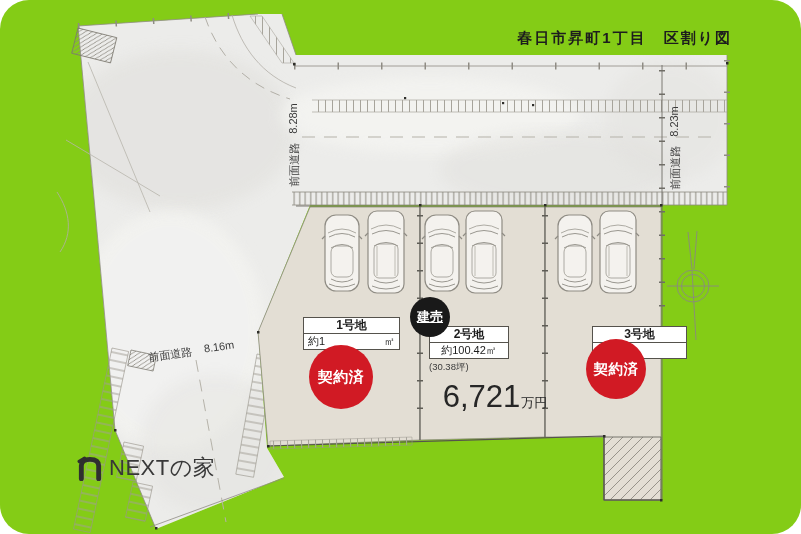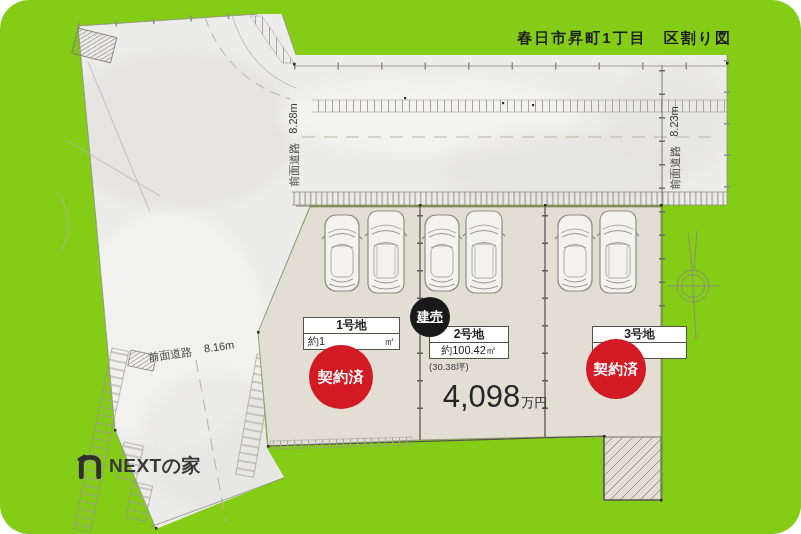--- a/index.html
+++ b/index.html
@@ -16,21 +16,21 @@
   .lotbox .r1{font-size:12px;font-weight:bold;text-align:center;line-height:15px;border-bottom:1px solid #55524c;color:#1c1c1c;}
   .lotbox .r2{font-size:11px;line-height:15px;display:flex;justify-content:space-between;padding:0 4px;color:#1c1c1c;}
   .lotbox .r2.center{justify-content:center;}
   .circle{border-radius:50%;display:flex;align-items:center;justify-content:center;color:#fff;font-weight:bold;}
   .sold{background:#d11a24;font-size:15px;letter-spacing:.5px;}
   .badge{background:#191919;font-size:13px;}
   .tsubo{font-size:9.5px;color:#3c3c3c;text-align:left;}
   .price{font-size:31px;color:#262626;text-align:center;white-space:nowrap;font-weight:400;}
   .price .unit{font-size:13px;font-weight:400;margin-left:1px;}
   .logo{display:flex;align-items:center;gap:6px;}
-  .logo .brand{font-size:19px;font-weight:700;color:#383838;letter-spacing:.5px;}
+  .logo .brand{font-size:22px;font-weight:400;color:#383838;letter-spacing:.5px;}
 </style>
 </head>
 <body>
 
 <div class="stage">
 
   <svg class="plan" width="801" height="534" viewBox="0 0 801 534">
     <defs>
       <pattern id="vh" width="7" height="14" patternUnits="userSpaceOnUse">
         <path d="M3.5 0V14" stroke="#a7a49b" stroke-width="1"></path>
@@ -211,21 +211,21 @@
   </div>
   <div class="abs circle sold" style="left:309px;top:345px;width:64px;height:64px;">契約済</div>
 
   <div class="abs lotbox" style="left:429px;top:326px;width:80px;">
     <div class="r1">2号地</div>
     <div class="r2 center">約100.42㎡</div>
   </div>
   <div class="abs circle badge" style="left:410px;top:297px;width:40px;height:40px;text-decoration:underline;">建売</div>
   <div class="abs tsubo" style="left:429px;top:361px;width:80px;">(30.38坪)</div>
   <div class="abs price" style="left:425px;top:379px;width:140px;">
-    <span>4,098</span><span class="unit">万円</span>
+    <span>6,721</span><span class="unit">万円</span>
   </div>
 
   <div class="abs lotbox" style="left:562px;top:326px;width:95px;margin-left:30px;">
     <div class="r1">3号地</div>
     <div class="r2">
       <span>約1</span>
       <span></span>
     </div>
   </div>
   <div class="abs circle sold" style="left:586px;top:339px;width:60px;height:60px;font-size:14.5px;">契約済</div>

